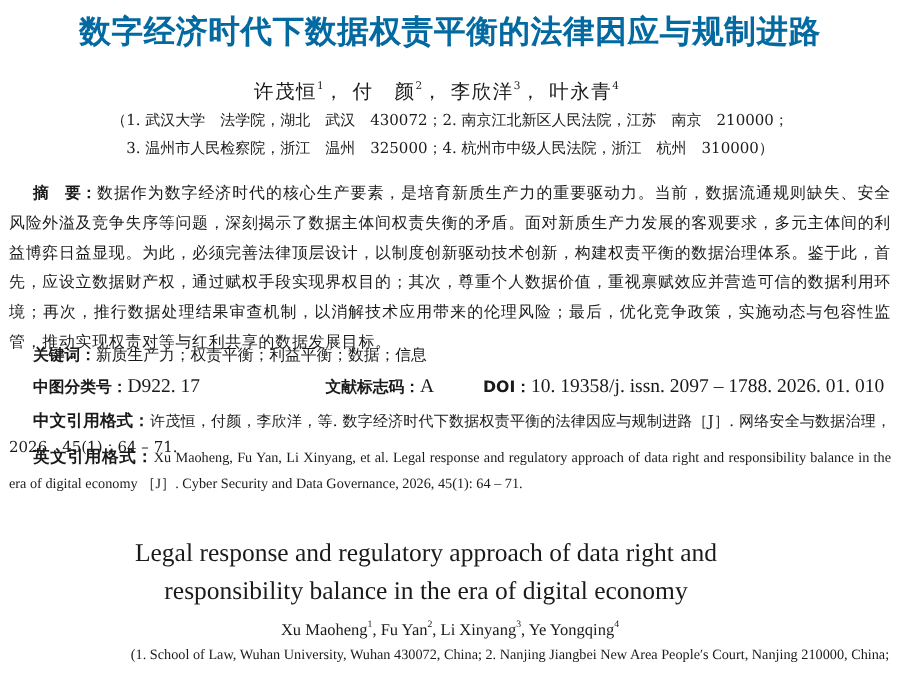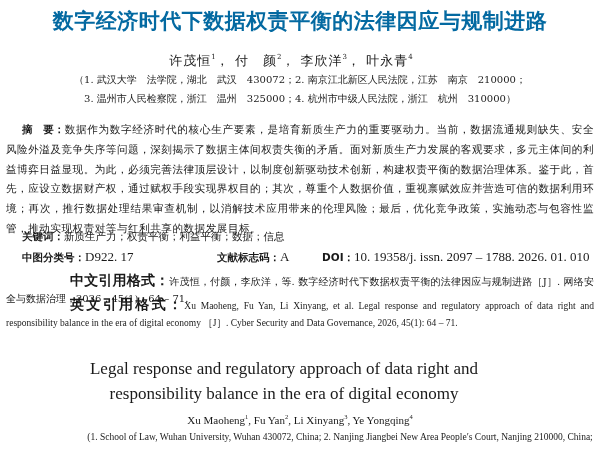--- a/index.html
+++ b/index.html
@@ -46,21 +46,21 @@
   .meta .doc { left: 167px; margin-left: 28px; }
   .meta .doi { left: 300px; text-align: right; }
   .meta .val { font-family: "Liberation Serif", serif; font-size: 13px; }
 
   .cite {
     position: absolute; left: 6px; width: 588px;
     font-size: 10px; line-height: 17px; text-align: justify;
   }
   .cite.cn { top: 272px; }
   .cite.en { top: 296px; font-family: "Liberation Serif", serif; font-size: 9.5px; }
-  .cite .bold-label { font-size: 14px; margin-left: 48px; }
+  .cite .bold-label { font-size: 11px; }
 
   .title-en {
     position: absolute; left: 0; top: 356px; width: 568px; text-align: center;
     font-family: "Liberation Serif", serif; font-size: 17px; line-height: 25px;
   }
   .authors-en {
     position: absolute; left: 0; top: 413px; width: 600px; text-align: center;
     font-family: "Liberation Serif", serif; font-size: 11px;
   }
   .authors-en sup { font-size: 6.5px; vertical-align: 5px; }

